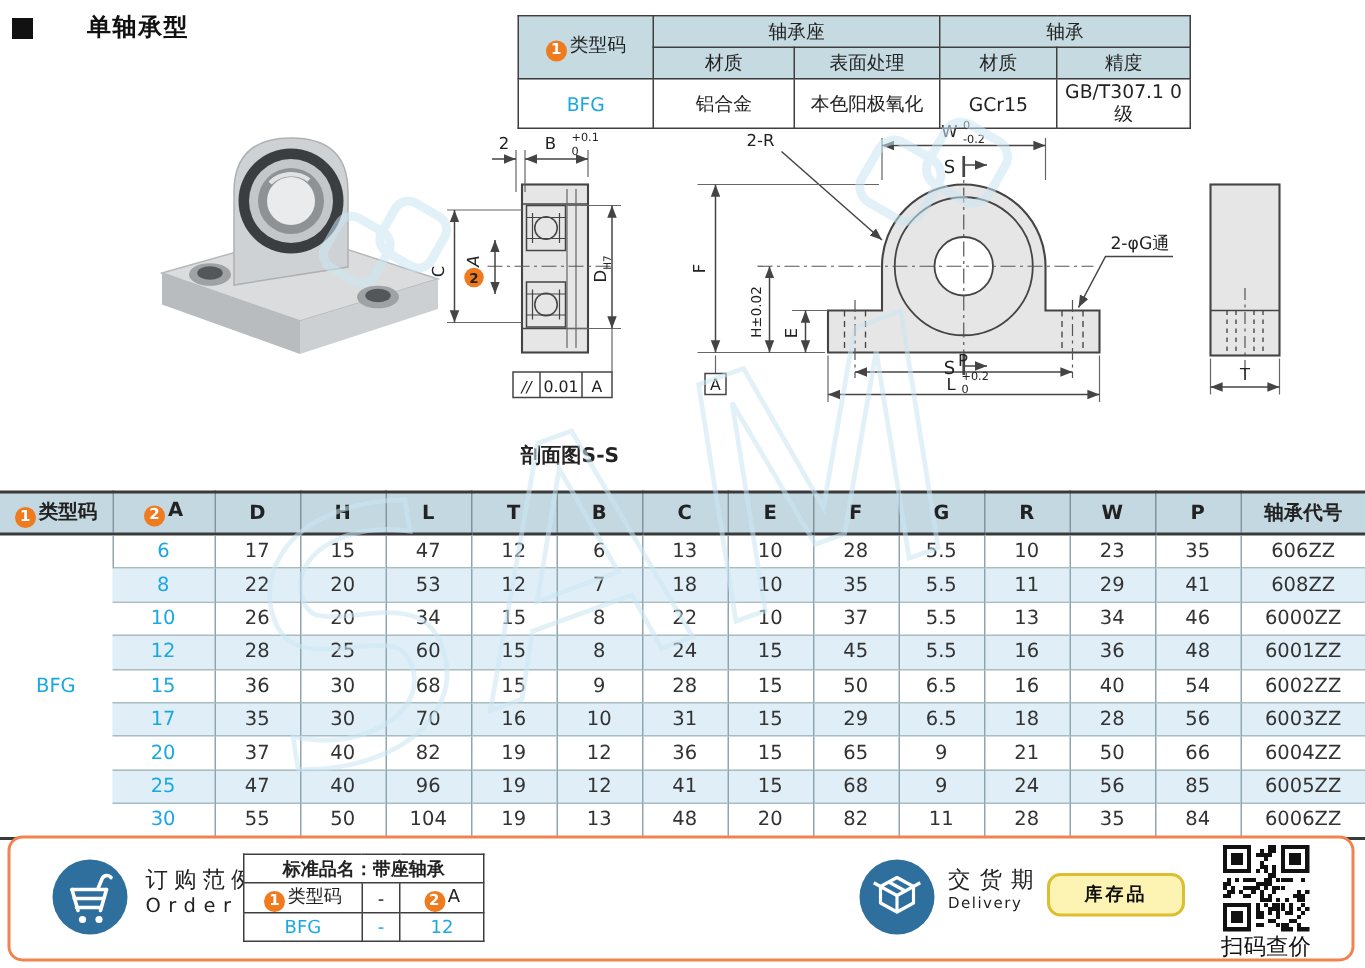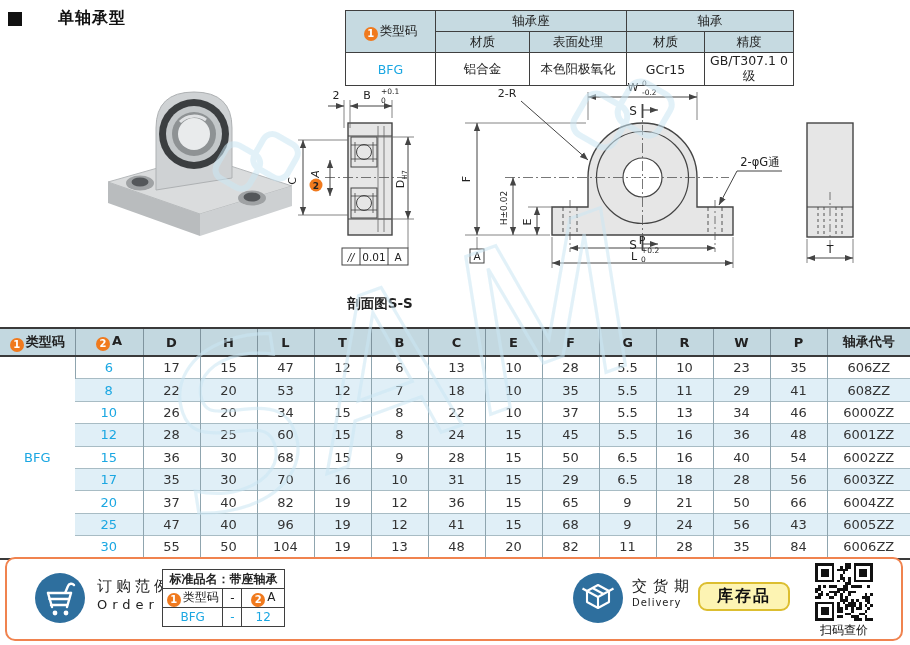--- a/index.html
+++ b/index.html
@@ -34,28 +34,28 @@
   .main-table tbody tr.alt td{background:#e0eff7;}
   .main-table td.code-col{background:#fff !important;color:#1ba7e2;}
   .main-table td.a-col{color:#1ba7e2;}
   
   .footer-box{left:5px;top:557px;width:894px;height:80px;border:2px solid #f0834f;
               border-radius:10px;z-index:2;background:#fff;}
   .order-cn{left:97px;top:577px;font-size:15px;letter-spacing:4px;color:#222;z-index:3;}
   .order-en{left:97px;top:597px;font-size:13px;letter-spacing:5px;color:#222;z-index:3;}
   .deliv-cn{left:632px;top:577px;font-size:15px;letter-spacing:6px;color:#222;z-index:3;}
   .deliv-en{left:632px;top:597px;font-size:10px;letter-spacing:1px;color:#222;z-index:3;}
-  .order-table{left:162px;top:569px;width:123px;font-size:12px;z-index:3;border:1.5px solid #333;background:#fff;}
+  .order-table{left:162px;top:569px;width:161px;font-size:12px;z-index:3;border:1.5px solid #333;background:#fff;}
   .order-table td{border:1px solid #3f3f3f;height:18px;padding:0 1px;text-align:center;}
   .order-table .tt{font-weight:bold;font-size:12px;}
   .stock-badge{left:698px;top:582px;width:88px;height:25px;background:#fdf4b3;
       border:2px solid #dcbe30;border-radius:9px;display:flex;align-items:center;justify-content:center;
-      font-size:16px;font-weight:bold;letter-spacing:2px;color:#111;z-index:3;}
+      font-size:12px;font-weight:bold;letter-spacing:2px;color:#111;z-index:3;}
   .qr-wrap{left:810px;top:563px;width:68px;text-align:center;z-index:3;}
-  .qr-cap{font-size:12px;margin-top:1px;color:#111;}
+  .qr-cap{font-size:15px;margin-top:1px;color:#111;}
   .icon-svg{z-index:3;}
   svg{display:block;}
   .drawings{left:0;top:0;z-index:1;pointer-events:none;}
   .photo{left:100px;top:86px;z-index:1;}
   .watermark{left:0;top:0;z-index:4;pointer-events:none;opacity:.55;}
   
   .drawings text{fill:#222;font-family:"DejaVu Sans","Liberation Sans",sans-serif;}
 </style>
 </head>
 <body>
@@ -393,21 +393,21 @@
         <td>40</td>
         <td>96</td>
         <td>19</td>
         <td>12</td>
         <td>41</td>
         <td>15</td>
         <td>68</td>
         <td>9</td>
         <td>24</td>
         <td>56</td>
-        <td>43</td>
+        <td>85</td>
         <td>6005ZZ</td>
       </tr>
       <tr>
         <td class="a-col">30</td>
         <td>55</td>
         <td>50</td>
         <td>104</td>
         <td>19</td>
         <td>13</td>
         <td>48</td>

